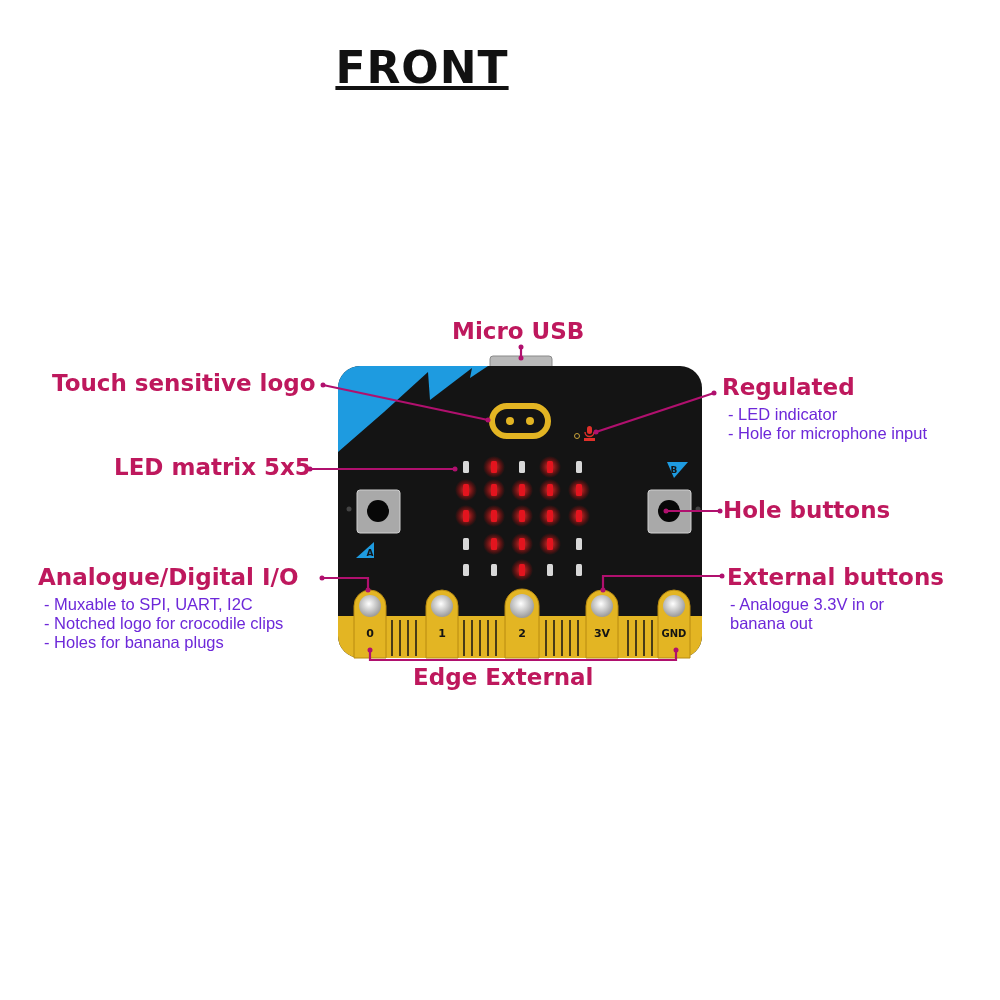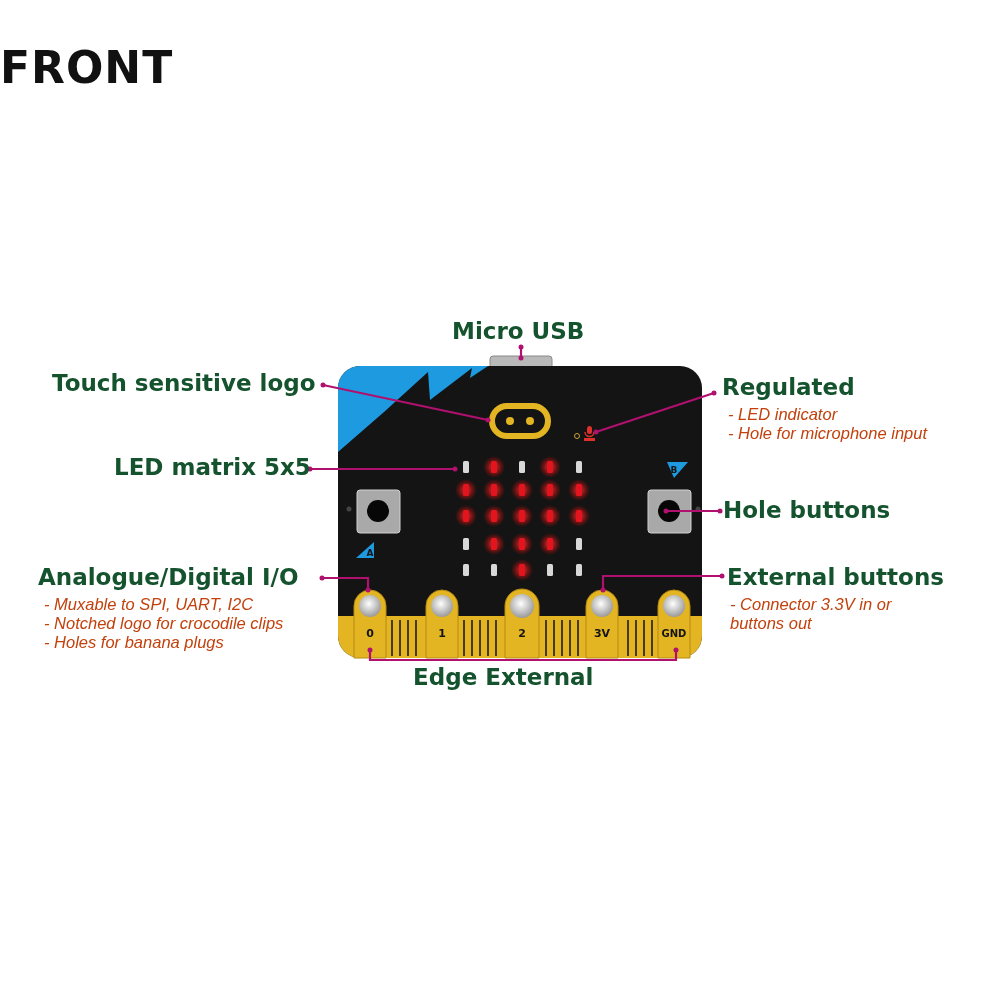--- a/index.html
+++ b/index.html
@@ -1,19 +1,19 @@
 <!DOCTYPE html>
 <html><head>
 <meta charset="utf-8">
 <style>
   html,body{margin:0;padding:0;background:#ffffff;}
   body{width:1000px;height:1000px;position:relative;overflow:hidden;font-family:"DejaVu Sans","Liberation Sans",sans-serif;color:#111;}
-  .title{position:absolute;left:0;width:844px;top:42px;font-size:44px;font-weight:bold;letter-spacing:1px;}
-  .label{position:absolute;font-weight:bold;font-size:23px;white-space:nowrap;color:#14532d;}
-  .sub{position:absolute;font-family:"Liberation Sans",sans-serif;font-size:16.5px;line-height:19px;white-space:nowrap;color:#c2410c;font-style:italic;}
+  .title{position:absolute;left:0;width:844px;top:42px;text-align:center;font-size:44px;font-weight:bold;letter-spacing:1px;text-decoration:underline;}
+  .label{position:absolute;font-weight:bold;font-size:23px;white-space:nowrap;color:#be185d;}
+  .sub{position:absolute;font-family:"Liberation Sans",sans-serif;font-size:16.5px;line-height:19px;white-space:nowrap;color:#6d28d9;}
   svg.board{position:absolute;left:0;top:0;}
 </style>
 </head>
 <body>
 
 <div class="title">FRONT</div>
 
 <svg class="board" width="1000" height="1000" viewBox="0 0 1000 1000">
   <defs>
     <clipPath id="boardclip">
@@ -205,16 +205,16 @@
 <div class="sub" style="left:44px;top:614px;">- Notched logo for crocodile clips</div>
 <div class="sub" style="left:44px;top:633px;text-align:center;">- Holes for banana plugs</div>
 
 <div class="label" style="left:722px;top:374px;">Regulated</div>
 <div class="sub" style="left:728px;top:405px;">- LED indicator</div>
 <div class="sub" style="left:728px;top:424px;">- Hole for microphone input</div>
 
 <div class="label" style="left:723px;top:497px;">Hole buttons</div>
 
 <div class="label" style="left:727px;top:564px;">External buttons</div>
-<div class="sub" style="left:730px;top:595px;">- Connector 3.3V in or</div>
-<div class="sub" style="left:730px;top:614px;">buttons out</div>
+<div class="sub" style="left:730px;top:595px;">- Analogue 3.3V in or</div>
+<div class="sub" style="left:730px;top:614px;">banana out</div>
 
 <div class="label" style="left:413px;top:664px;">Edge External</div>
 
 </body></html>

